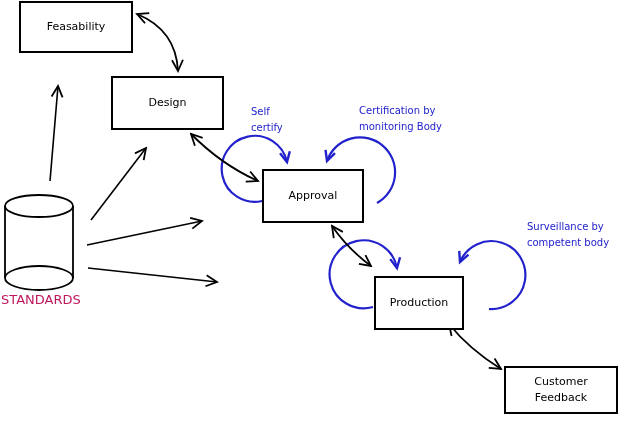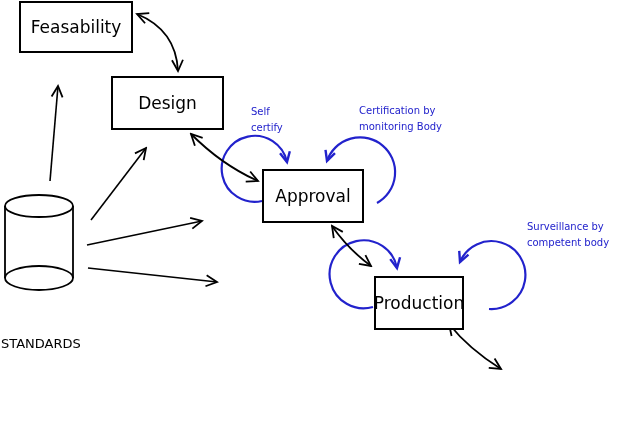--- a/index.html
+++ b/index.html
@@ -11,37 +11,37 @@
   .stage{
     position:relative;width:633px;height:421px;background:var(--bg);
     font-family:"DejaVu Sans","Liberation Sans",sans-serif;overflow:hidden;
   }
   svg.canvas{position:absolute;left:0;top:0;z-index:1;}
   .stroke-line{stroke:var(--line);fill:none;}
   .stroke-blue{stroke:var(--blue);fill:none;}
   .node{
     position:absolute;background:var(--bg);border:2px solid var(--line);
     display:flex;align-items:center;justify-content:center;
-    font-size:17px;color:#000;text-align:center;box-sizing:border-box;
+    font-size:11px;color:#000;text-align:center;box-sizing:border-box;
     white-space:pre-line;line-height:16px;z-index:2;
   }
   .n-feasability{left:19px;top:1px;width:114px;height:52px;}
   .n-design{left:111px;top:76px;width:113px;height:54px;}
   .n-approval{left:262px;top:169px;width:102px;height:54px;}
   .n-production{left:374px;top:276px;width:90px;height:54px;}
   .n-customer-feedback{left:504px;top:366px;width:114px;height:48px;}
   .ann{
     position:absolute;color:var(--blue);font-size:10px;line-height:16px;
     white-space:pre-line;z-index:3;
   }
   .a-self-certify{left:251px;top:104px;}
   .a-certification{left:359px;top:103px;}
   .a-surveillance{left:527px;top:219px;}
   .a-quality{left:269px;top:299px;}
-  .plain-label{position:absolute;color:#000000;font-size:13px;z-index:3;margin-top:44px;}
+  .plain-label{position:absolute;color:#be185d;font-size:13px;z-index:3;}
   .l-standards{left:1px;top:292px;}
 </style>
 </head>
 <body>
 
 <div class="stage">
 
   <svg class="canvas" width="633" height="421" viewBox="0 0 633 421">
     <defs>
       <marker id="mBlack" markerUnits="userSpaceOnUse" markerWidth="16" markerHeight="16" viewBox="0 0 16 16" refX="14" refY="8" orient="auto-start-reverse">
@@ -80,20 +80,24 @@
   </div>
   <div class="node n-design">
     <span>Design</span>
   </div>
   <div class="node n-approval">
     <span>Approval</span>
   </div>
   <div class="node n-production">
     <span>Production</span>
   </div>
+  <div class="node n-customer-feedback">
+    <span>Customer
+Feedback</span>
+  </div>
 
   <div class="ann a-self-certify">Self
 certify</div>
   <div class="ann a-certification">Certification by
 monitoring Body</div>
   <div class="ann a-surveillance">Surveillance by
 competent body</div>
 
   <div class="plain-label l-standards">STANDARDS</div>
 

